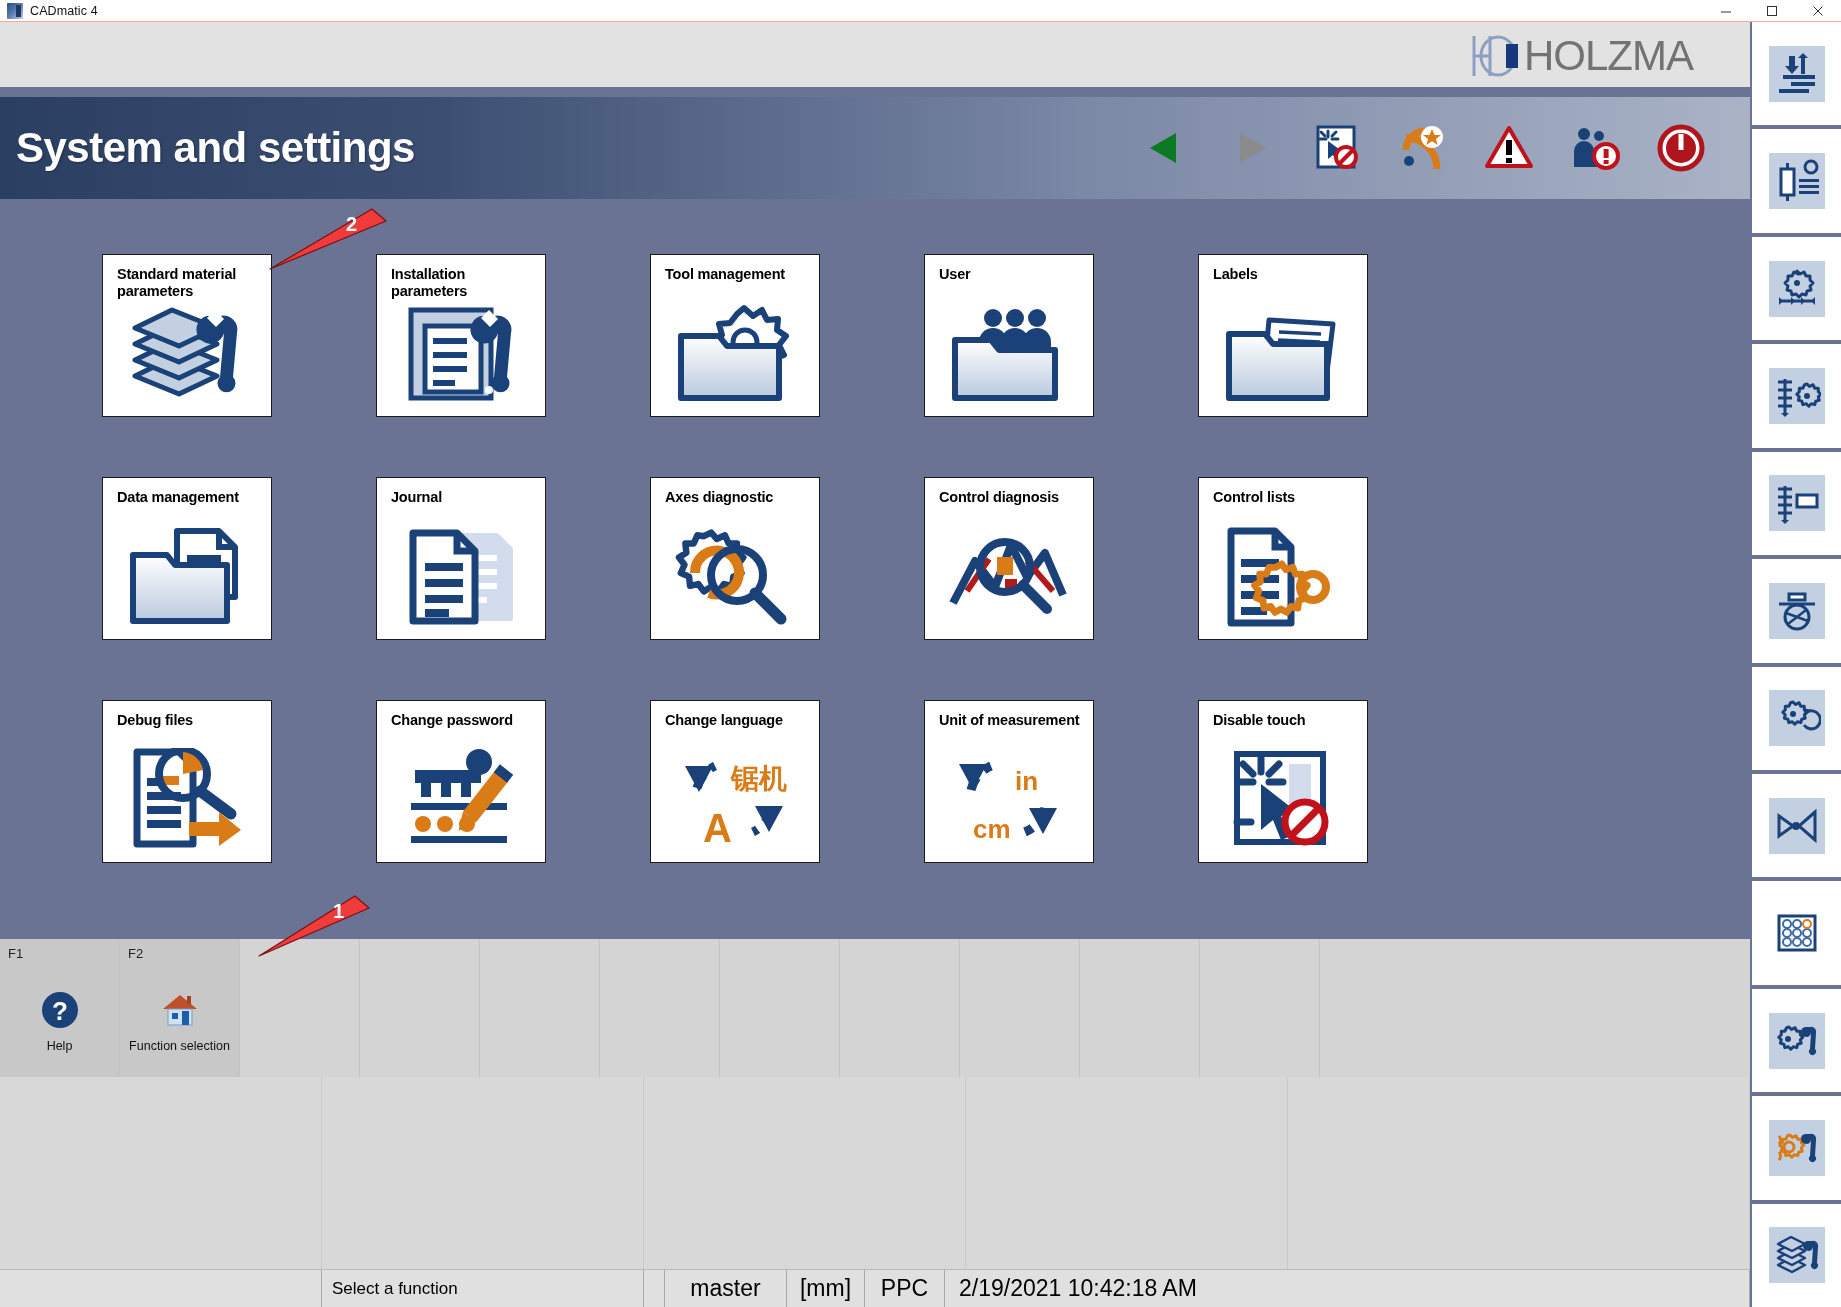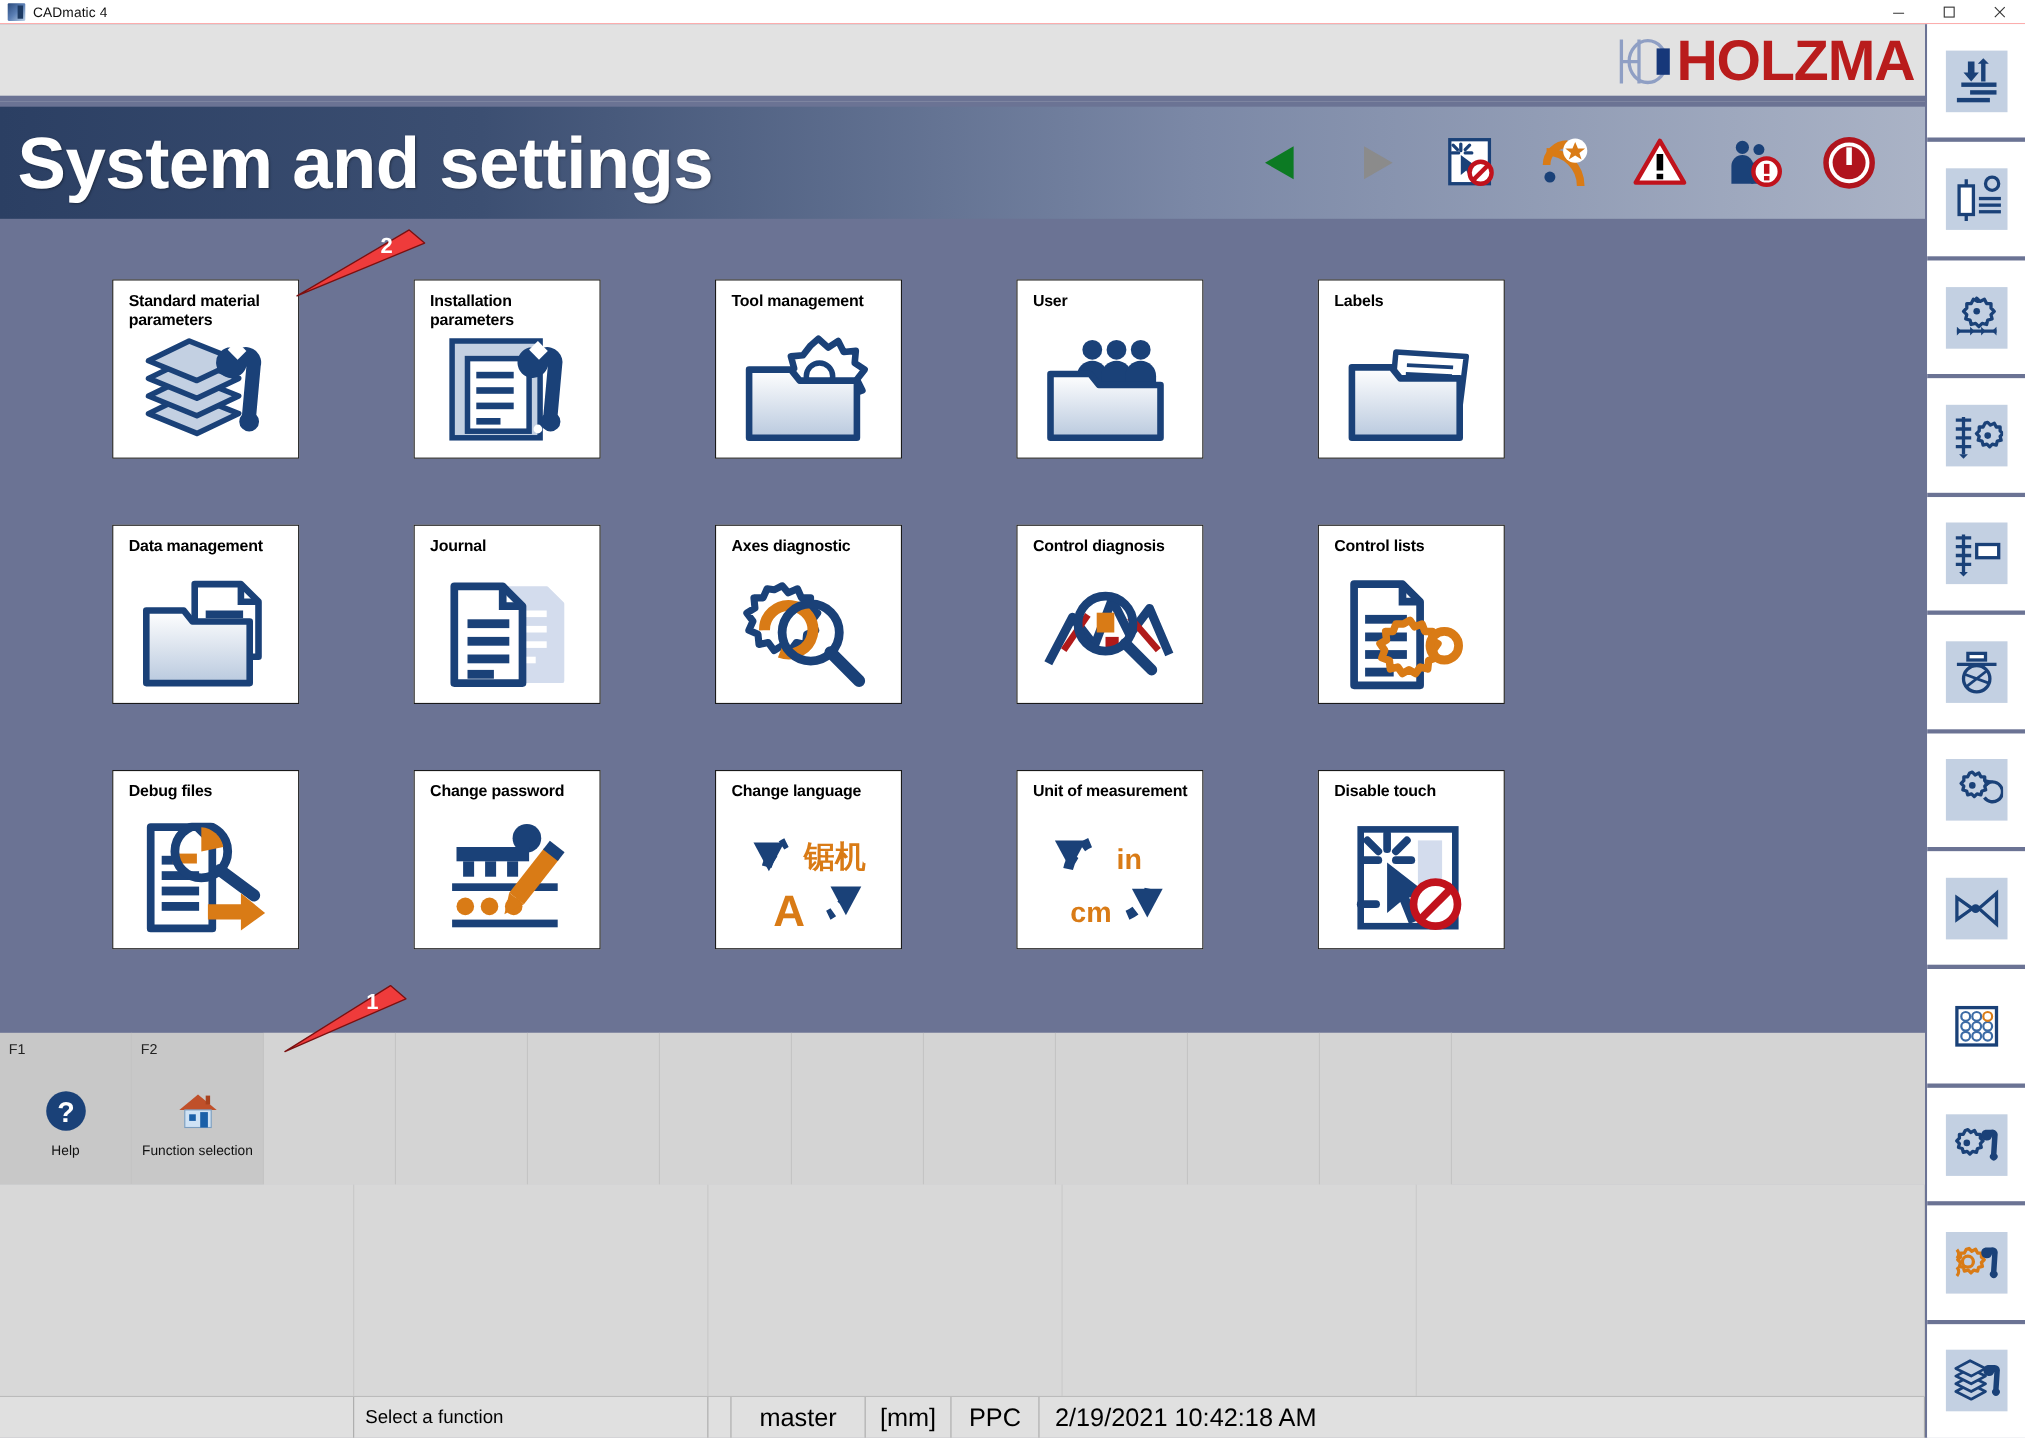--- a/index.html
+++ b/index.html
@@ -77,35 +77,35 @@
   }
   .logo {
     position: absolute; right: 12px; top: 8px;
     width: 270px; height: 52px;
     display: flex; align-items: center;
   }
   .logo-mark {
     width: 52px; height: 52px; position: relative; flex: none;
   }
   .logo-text {
-    font-size: 52px; font-weight: bold; color: #b91c1c;
+    font-size: 42px; font-weight: normal; color: #737373;
     letter-spacing: -1px; line-height: 1;
     margin-left: 4px;
     font-family: "Liberation Sans", sans-serif;
   }
 
   
   .pagehead {
     position: absolute; top: 75px; left: 0;
     width: 1750px; height: 102px;
     background: linear-gradient(90deg,#2b3f63 0%, #3c4f72 25%, #7b88a6 62%, #aab3c6 100%);
     display: flex; align-items: center;
   }
   .pagetitle {
-    color: #fff; font-size: 66px; font-weight: bold;
+    color: #fff; font-size: 42px; font-weight: bold;
     margin-left: 16px; letter-spacing: -0.5px;
     text-shadow: 1px 1px 2px rgba(0,0,0,.35);
   }
   .head-icons {
     margin-left: auto; display: flex; align-items: center; gap: 28px;
     padding-right: 40px;
   }
   .head-ico { width: 58px; height: 58px; display:flex; align-items:center; justify-content:center; }
   .head-ico svg { display: block; }
 

